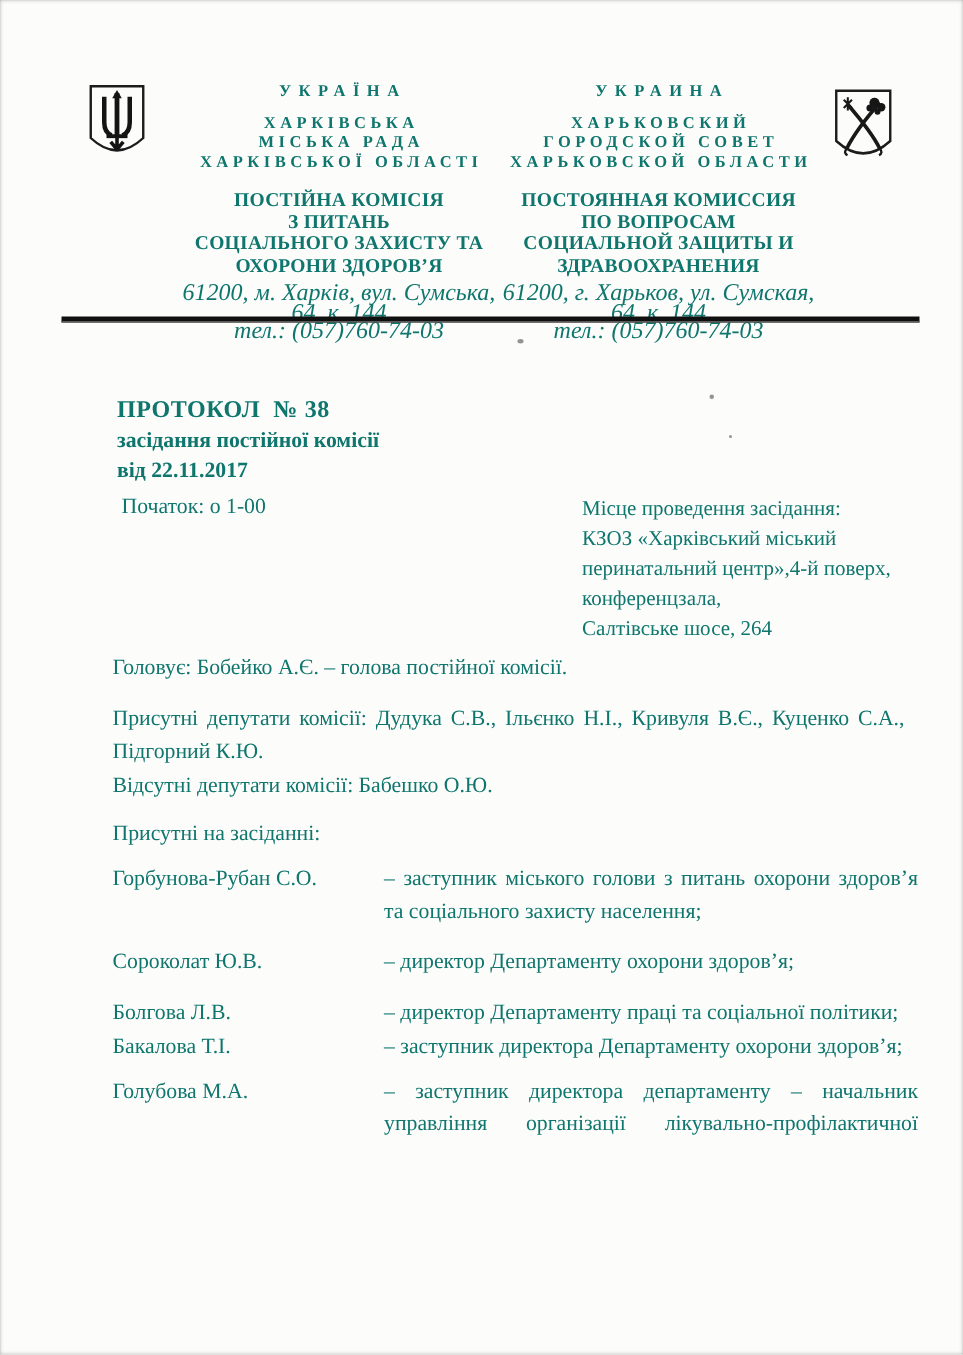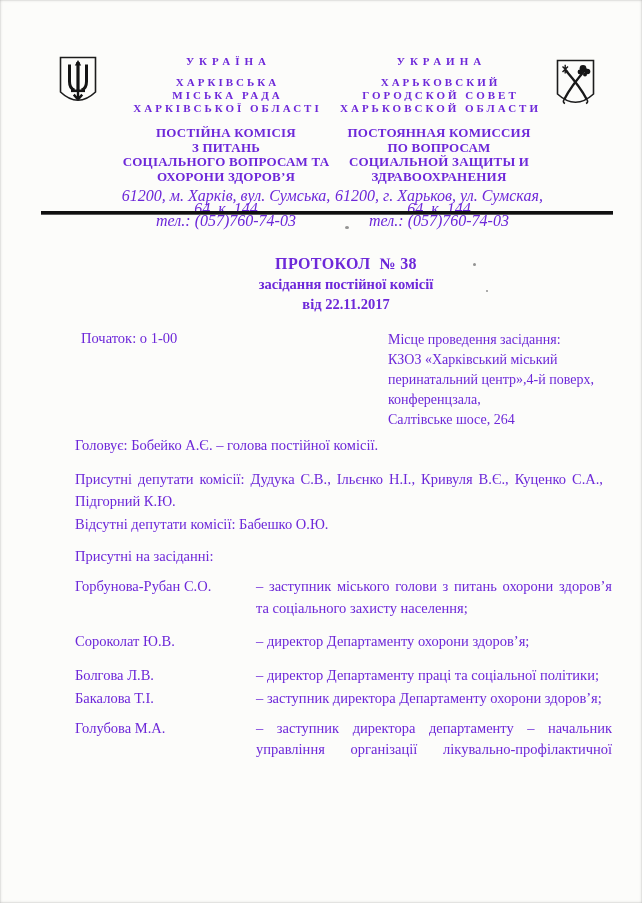--- a/index.html
+++ b/index.html
@@ -1,36 +1,36 @@
 <!DOCTYPE html>
 <html lang="uk"><head>
 <meta charset="utf-8">
 <style>
   html,body{margin:0;padding:0;background:#ffffff;}
   .page{
     position:relative;width:642px;height:903px;margin:0 auto;
-    background:#fcfcfa;color:#6d28d9;overflow:hidden;
+    background:#fcfcfa;color:#0f766e;overflow:hidden;
     font-family:"Liberation Serif","DejaVu Serif",serif;
     box-shadow:inset 0 0 3px rgba(0,0,0,.22), inset 0 0 1px rgba(0,0,0,.25);
   }
   
   .emblem{position:absolute;}
   .emblem.left{left:58px;top:56px;}
   .emblem.right{left:555px;top:59px;}
   .hcol{position:absolute;top:55px;text-align:center;font-weight:700;}
   .hcol.hleft{left:112px;width:228px;}
   .hcol.hright{left:328px;width:222px;}
   .country{font-size:11px;letter-spacing:5px;padding-left:5px;line-height:13px;}
   .org{font-size:11px;letter-spacing:3px;padding-left:3px;line-height:13px;margin-top:8px;}
   .org div{white-space:nowrap;}
   .commission{font-size:13px;line-height:14.5px;margin-top:11px;letter-spacing:.2px;}
   .address{font-weight:400;font-style:italic;font-size:16px;line-height:12.5px;margin-top:6px;}
   .rule{position:absolute;left:41px;top:211px;width:572px;height:3px;background:#101010;border-bottom:1px solid #5a5a5a;}
   
-  .title{position:absolute;left:78px;top:254px;width:536px;text-align:center;font-weight:700;}
+  .title{position:absolute;left:78px;top:264px;width:536px;text-align:left;font-weight:700;}
   .title .t1{font-size:16px;line-height:20px;white-space:pre-wrap;letter-spacing:.4px;}
   .title .t2{font-size:14.5px;line-height:20px;}
   .title .t3{font-size:14.5px;line-height:20px;}
   
   .start-time{position:absolute;left:81px;top:330px;font-size:14.5px;}
   .location{position:absolute;left:388px;top:330px;width:236px;font-size:14px;line-height:20px;}
   
   .para{position:absolute;left:75px;font-size:14.5px;line-height:21.5px;}
   .chair{top:435px;}
   .present{top:469px;width:528px;text-align:justify;}
@@ -80,21 +80,21 @@
   <div class="hcol hleft">
     <div class="country">УКРАЇНА</div>
     <div class="org">
       <div>ХАРКІВСЬКА</div>
       <div>МІСЬКА РАДА</div>
       <div>ХАРКІВСЬКОЇ ОБЛАСТІ</div>
     </div>
     <div class="commission">
       <div>ПОСТІЙНА КОМІСІЯ</div>
       <div>З ПИТАНЬ</div>
-      <div>СОЦІАЛЬНОГО ВОПРОСАМ ТА</div>
+      <div>СОЦІАЛЬНОГО ЗАХИСТУ ТА</div>
       <div>ОХОРОНИ ЗДОРОВ’Я</div>
     </div>
     <div class="address">
       <div>61200, м. Харків, вул. Сумська, 64, к. 144</div>
       <div>тел.: (057)760-74-03</div>
     </div>
   </div>
 
   <div class="hcol hright">
     <div class="country">УКРАИНА</div>

